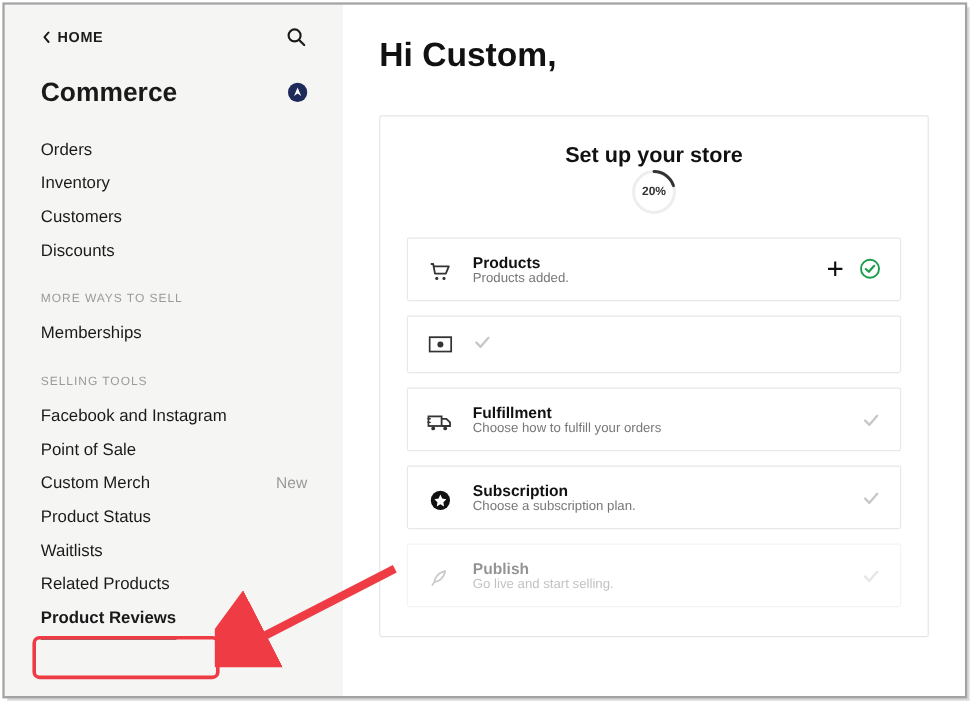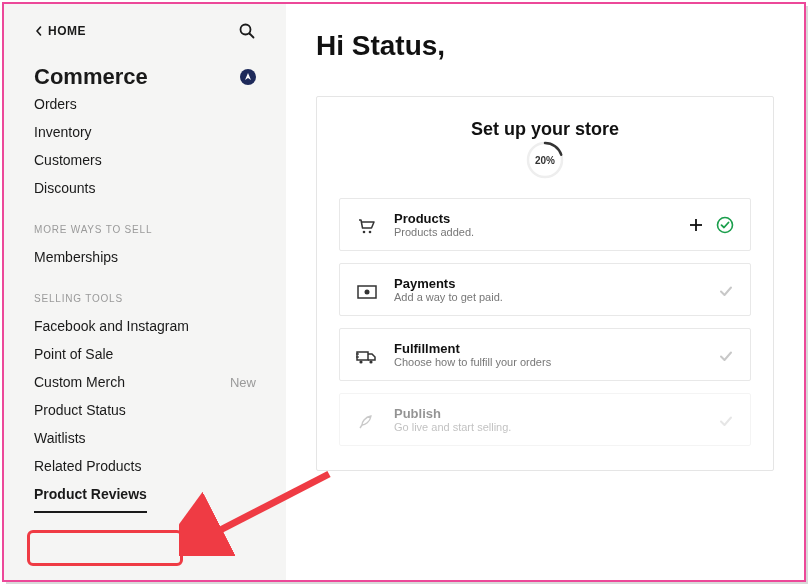--- a/index.html
+++ b/index.html
@@ -1,24 +1,24 @@
 <!DOCTYPE html>
 <html><head>
 <meta charset="utf-8">
 <style>
   * { box-sizing: border-box; margin: 0; padding: 0; font-family: -apple-system, BlinkMacSystemFont, "Segoe UI", Helvetica, Arial, sans-serif; }
   html, body { width: 808px; height: 584px; background: #fff; }
-  .frame { border: 2px solid #ec4899; width: 804px; height: 580px; margin: 2px; display: flex; position: relative; box-shadow: 4px 4px 0 rgba(0,0,0,0.15); }
+  .frame { border: 2px solid #a3a3a3; width: 804px; height: 580px; margin: 2px; display: flex; position: relative; box-shadow: 4px 4px 0 rgba(0,0,0,0.15); }
   .sidebar { width: 282px; background: #f5f5f4; height: 100%; padding: 18px 30px 0 30px; overflow: hidden; }
   .sb-top { display: flex; align-items: center; justify-content: space-between; margin-bottom: 24px; }
   .home-link { display: flex; align-items: center; gap: 4px; font-size: 12px; font-weight: 600; letter-spacing: 0.5px; color: #1a1a1a; cursor: pointer; }
   .chev { display:inline-block; }
   .chev svg { display:block; }
   .search-icon svg { display:block; }
-  .sb-title-row { display: flex; align-items: center; justify-content: space-between; }
+  .sb-title-row { display: flex; align-items: center; justify-content: space-between; margin-bottom: 20px; }
   .sb-title { font-size: 22px; font-weight: 700; color: #1a1a1a; }
   .circle-icon { width: 16px; height: 16px; border-radius: 50%; background: #1e2a5a; display:flex; align-items:center; justify-content:center; }
   .sb-item { font-size: 14px; color: #1a1a1a; padding: 6px 0; cursor: pointer; display:flex; justify-content:space-between; align-items:flex-end; }
   .sb-item .badge { font-size: 13px; color: #9a9a9a; }
   .sb-heading { font-size: 10px; letter-spacing: 0.8px; color: #9a9a9a; padding-top: 22px; padding-bottom: 8px; text-transform: uppercase; }
   .main { flex: 1; background: #fff; padding: 26px 30px 0 30px; overflow: hidden; }
   .greeting { font-size: 28px; font-weight: 700; color: #111; margin-bottom: 34px; }
   .panel { border: 1px solid #e5e5e5; border-radius: 2px; padding: 22px 22px 12px 22px; }
   .panel-header { display:flex; justify-content: space-between; align-items:center; margin-bottom: 18px; flex-direction: column; }
   .panel-title { font-size: 18px; font-weight: 700; color: #111; }
@@ -106,21 +106,21 @@
       </div>
     <div class="sb-item">
         <span>Related Products</span>
       </div>
     <div class="sb-item product-reviews-item">
         <span>Product Reviews</span>
       </div>
   </div>
 
   <div class="main">
-    <div class="greeting">Hi Status,</div>
+    <div class="greeting">Hi Custom,</div>
 
     <div class="panel">
       <div class="panel-header">
         <div class="panel-title">Set up your store</div>
         <div class="progress-wrap">
           <svg width="40" height="40" viewBox="0 0 40 40">
             <circle cx="20" cy="20" r="17" stroke="#eee" stroke-width="2.5" fill="none"></circle>
             <path d="M20 3 A17 17 0 0 1 36.2 14.7" stroke="#333" stroke-width="2.5" fill="none" stroke-linecap="round"></path>
           </svg>
           <div class="progress-label">20%</div>
@@ -155,24 +155,20 @@
         </div>
       </div>
 
       <div class="step">
         <div class="step-icon">
           <svg width="20" height="14" viewBox="0 0 20 14">
               <rect x="1" y="1" width="18" height="12" stroke="#333" stroke-width="1.5" fill="none"></rect>
               <circle cx="10" cy="7" r="2.5" fill="#333"></circle>
             </svg>
         </div>
-        <div class="step-body">
-          <div class="step-title">Payments</div>
-          <div class="step-sub">Add a way to get paid.</div>
-        </div>
         <span class="check-pending">
           <svg width="16" height="16" viewBox="0 0 16 16">
               <path d="M3 8.5 L6.5 12 L13 4.5" stroke="#c8c8c8" stroke-width="2" fill="none" stroke-linecap="round" stroke-linejoin="round"></path>
             </svg>
         </span>
       </div>
 
       <div class="step">
         <div class="step-icon">
           <svg width="22" height="16" viewBox="0 0 22 16">
@@ -188,20 +184,37 @@
           <div class="step-title">Fulfillment</div>
           <div class="step-sub">Choose how to fulfill your orders</div>
         </div>
         <span class="check-pending">
           <svg width="16" height="16" viewBox="0 0 16 16">
               <path d="M3 8.5 L6.5 12 L13 4.5" stroke="#c8c8c8" stroke-width="2" fill="none" stroke-linecap="round" stroke-linejoin="round"></path>
             </svg>
         </span>
       </div>
 
+      <div class="step">
+        <div class="step-icon">
+          <svg width="18" height="18" viewBox="0 0 18 18">
+              <circle cx="9" cy="9" r="8" fill="#111"></circle>
+              <path d="M9 4 L10.5 7.5 L14 8 L11.5 10.5 L12 14 L9 12.2 L6 14 L6.5 10.5 L4 8 L7.5 7.5 Z" fill="#fff"></path>
+            </svg>
+        </div>
+        <div class="step-body">
+          <div class="step-title">Subscription</div>
+          <div class="step-sub">Choose a subscription plan.</div>
+        </div>
+        <span class="check-pending">
+          <svg width="16" height="16" viewBox="0 0 16 16">
+              <path d="M3 8.5 L6.5 12 L13 4.5" stroke="#c8c8c8" stroke-width="2" fill="none" stroke-linecap="round" stroke-linejoin="round"></path>
+            </svg>
+        </span>
+      </div>
 
       <div class="step disabled">
         <div class="step-icon">
           <svg width="18" height="18" viewBox="0 0 18 18">
               <path d="M4 12 C4 9 7 4 13 3 C12 9 7 12 4 12 Z" stroke="#888" stroke-width="1.4" fill="none"></path>
               <line x1="4" y1="12" x2="2" y2="15" stroke="#888" stroke-width="1.4"></line>
             </svg>
         </div>
         <div class="step-body">
           <div class="step-title">Publish</div>

